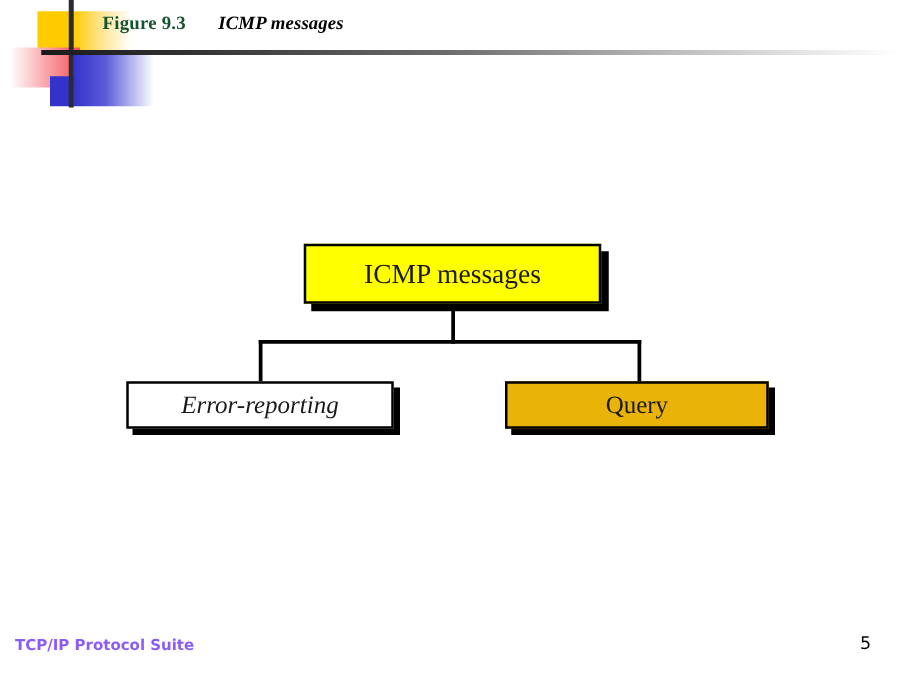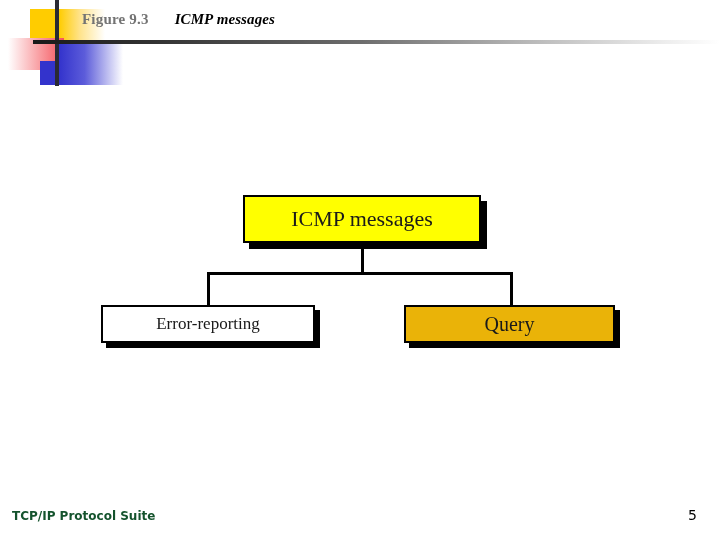--- a/index.html
+++ b/index.html
@@ -71,21 +71,21 @@
   
   .title-wrap {
     position: absolute;
     left: 82px; top: 10px;
     white-space: nowrap;
   }
   .title-figure {
     font-family: "Liberation Serif", "DejaVu Serif", serif;
     font-weight: bold;
     font-size: 15px;
-    color: #737373;
+    color: #14532d;
     letter-spacing: 0.2px;
   }
   .title-gap {
     display: inline-block;
     width: 17px;
   }
   .title-caption {
     font-family: "Liberation Serif", "DejaVu Serif", serif;
     font-weight: bold;
     font-style: italic;
@@ -127,21 +127,22 @@
   }
   .shadow-root {
     left: 249px; top: 201px;
     width: 238px; height: 48px;
   }
 
   .node-left {
     left: 101px; top: 305px;
     width: 214px; height: 38px;
     background: #FFFFFF;
-    font-size: 17px;
+    font-size: 20px;
+    font-style: italic;
   }
   .shadow-left {
     left: 106px; top: 310px;
     width: 214px; height: 38px;
   }
 
   .node-right {
     left: 404px; top: 305px;
     width: 211px; height: 38px;
     background: #eab308;
@@ -175,21 +176,21 @@
     width: 3px; height: 35px;
   }
 
   
   .footer-left {
     position: absolute;
     left: 12px; top: 509px;
     font-family: "DejaVu Sans", sans-serif;
     font-weight: bold;
     font-size: 12px;
-    color: #14532d;
+    color: #8b5cf6;
     white-space: nowrap;
   }
   .footer-page {
     position: absolute;
     left: 688px; top: 507px;
     font-family: "DejaVu Sans", sans-serif;
     font-size: 14px;
     color: #000000;
   }
 </style>

